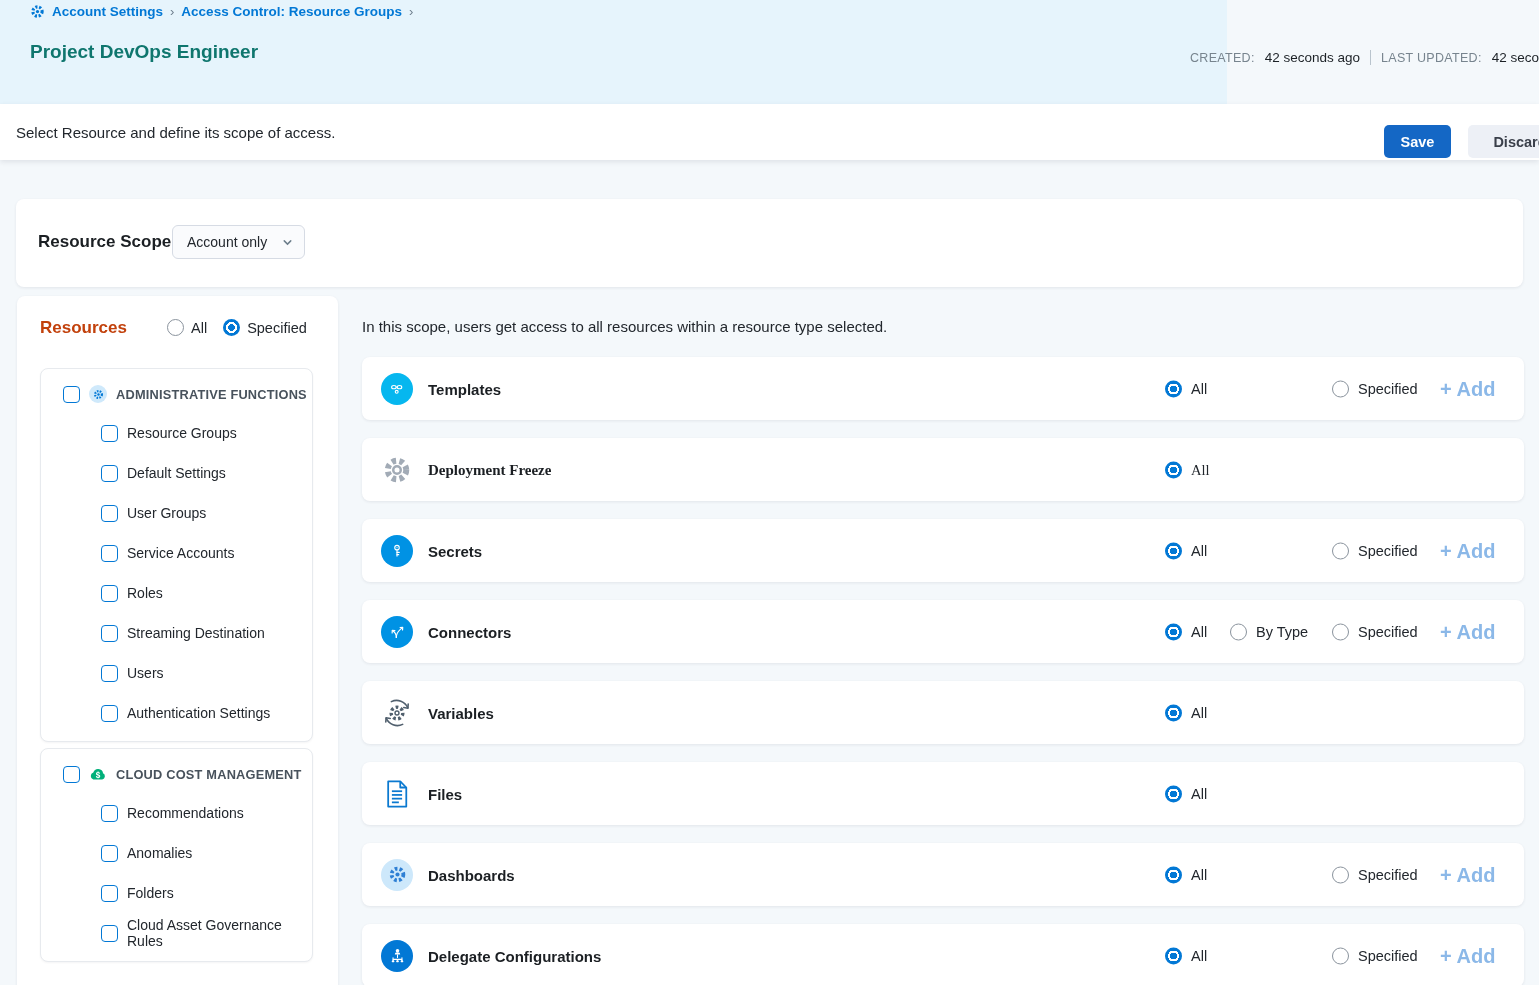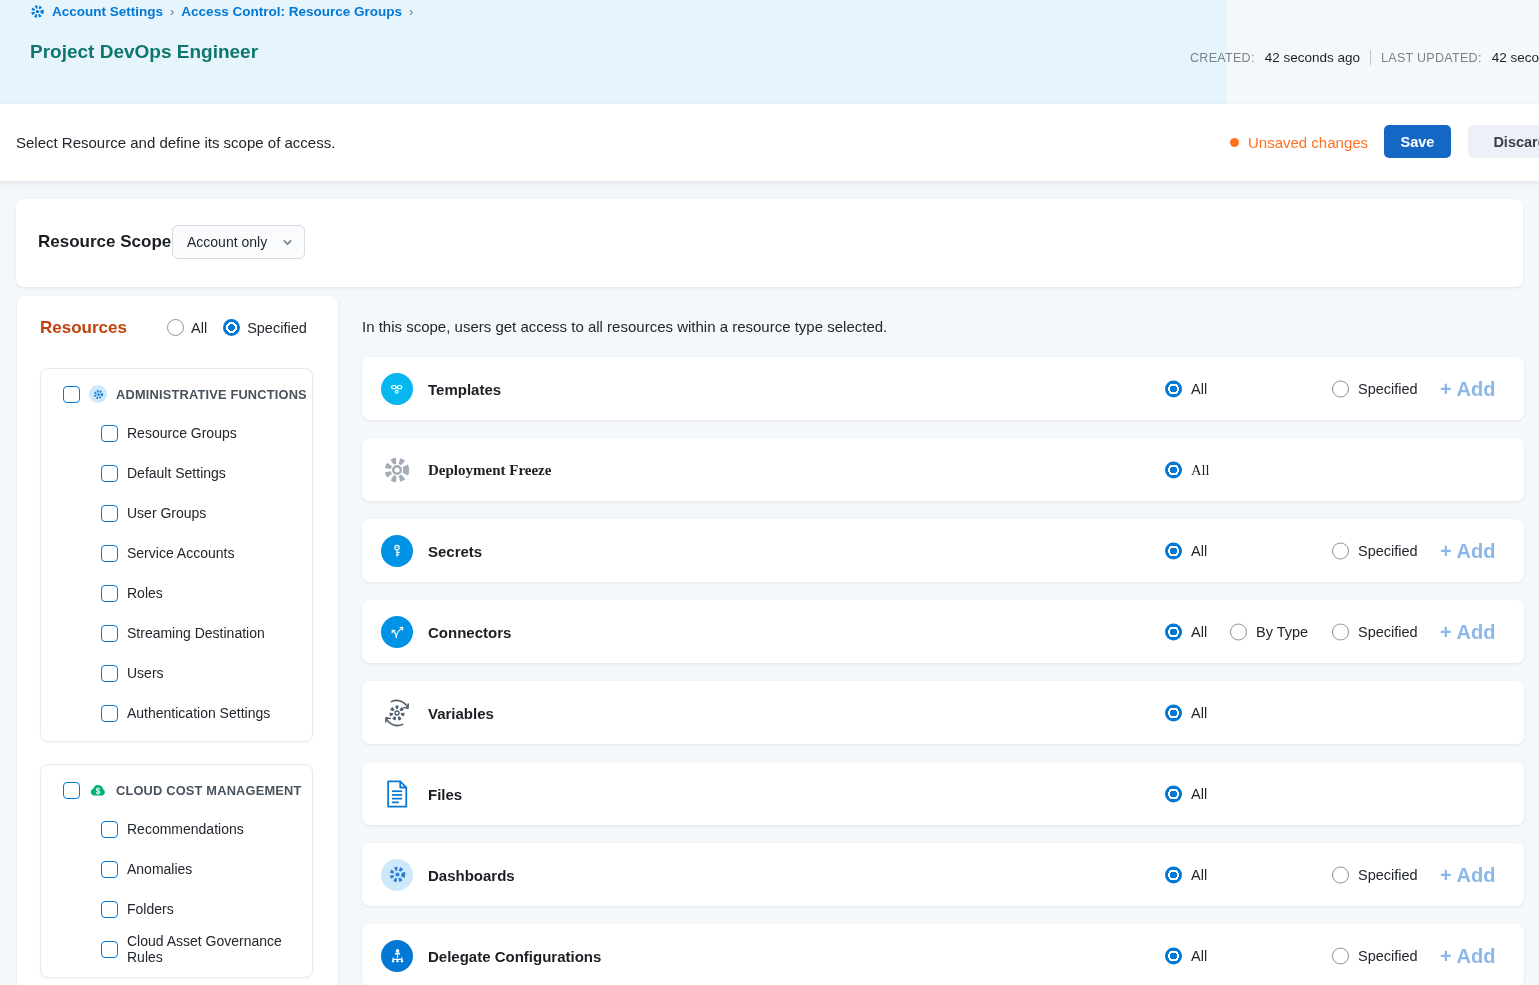--- a/index.html
+++ b/index.html
@@ -12,21 +12,21 @@
   .crumb-gear{width:15px;height:15px;display:inline-flex;}
   .crumb-link{color:#0278d5;cursor:pointer;}
   .crumb-sep{color:#6d7e8c;font-weight:400;font-size:13px;}
   .page-title{position:absolute;left:30px;top:41px;font-size:19px;font-weight:600;color:#0f766e;}
   .meta{position:absolute;left:1190px;top:50px;display:flex;align-items:center;gap:10px;white-space:nowrap;}
   .meta-label{font-size:12.5px;color:#77848e;letter-spacing:.3px;}
   .meta-value{font-size:13.5px;color:#1c2126;}
   .meta-divider{width:1px;height:15px;background:#b9c4cd;}
 
   
-  .toolbar{position:absolute;left:0;top:104px;width:1539px;height:77px;background:#fff;box-shadow:0 2px 5px rgba(40,41,61,.10);z-index:5;}
+  .toolbar{position:absolute;left:0;top:104px;width:1539px;height:56px;background:#fff;box-shadow:0 2px 5px rgba(40,41,61,.10);z-index:5;}
   .toolbar-desc{position:absolute;left:16px;top:0;height:100%;display:flex;align-items:center;font-size:15px;color:#22272d;}
   .unsaved{position:absolute;left:1230px;top:0;height:100%;display:flex;align-items:center;gap:9px;color:#ff7020;font-size:15px;}
   .unsaved-dot{width:9px;height:9px;border-radius:50%;background:#ff7020;}
   .btn{position:absolute;top:21px;height:33px;border:none;border-radius:5px;font-family:inherit;font-size:14.5px;font-weight:700;cursor:pointer;display:flex;align-items:center;justify-content:center;}
   .btn-save{left:1384px;width:67px;background:#1467c5;color:#fff;}
   .btn-discard{left:1468px;width:104px;background:#edf0f6;color:#3a3f4a;}
 
   
   .page{position:absolute;left:0;top:181px;width:1304px;height:804px;background:#f4f8fb;}
   .card{background:#fff;border-radius:8px;box-shadow:0 1px 3px rgba(40,41,61,.09);}
@@ -35,21 +35,21 @@
   .scope-label{position:absolute;left:22px;top:33px;font-size:17px;font-weight:700;color:#1b1f23;}
   .scope-dd{position:absolute;left:156px;top:26px;width:133px;height:34px;background:#fafbfd;border:1px solid #d6dbe4;border-radius:6px;display:flex;align-items:center;justify-content:space-between;padding:0 10px 0 14px;font-size:14px;color:#22272d;cursor:pointer;}
 
   
   .sidebar-card{position:absolute;left:17px;top:115px;width:321px;height:700px;border-bottom-left-radius:0;border-bottom-right-radius:0;}
   .sb-title{position:absolute;left:23px;top:22px;font-size:17px;font-weight:700;color:#c2410c;}
   .sb-radios{position:absolute;left:150px;top:23px;display:flex;gap:16px;}
   .radio-opt{display:flex;align-items:center;gap:7px;font-size:14.5px;cursor:pointer;color:#22272d;}
   .radio{width:17px;height:17px;border-radius:50%;border:1.5px solid #8a939d;background:#fff;flex:none;}
   .radio.checked{border:none;background:radial-gradient(circle,#0278d5 0 3.4px,#fff 3.5px 5.4px,#0278d5 5.5px 100%);}
-  .sb-groups{position:absolute;left:23px;top:72px;width:273px;display:flex;flex-direction:column;gap:22px;}
+  .sb-groups{position:absolute;left:23px;top:72px;width:273px;display:flex;flex-direction:column;gap:6px;}
   .inner-card{background:#fff;border:1px solid #e7eaee;border-radius:8px;box-shadow:0 1px 2px rgba(40,41,61,.05);padding-bottom:8px;}
   .group-header{display:flex;align-items:center;gap:9px;height:44px;padding-left:22px;padding-top:6px;}
   .group-icon{width:18px;height:18px;flex:none;display:flex;align-items:center;justify-content:center;border-radius:50%;}
   .group-icon.adminbg{background:#cfe9fb;}
   .group-label{font-size:12.8px;font-weight:600;color:#48525c;letter-spacing:.2px;}
   .group-item{min-height:40px;display:flex;align-items:center;gap:9px;padding:2px 10px 2px 60px;cursor:pointer;}
   .checkbox{width:17px;height:17px;border:1.8px solid #0278d5;border-radius:4px;background:#fff;flex:none;cursor:pointer;}
   .item-label{font-size:14px;color:#22272d;line-height:1.15;}
 
   
@@ -86,24 +86,20 @@
     <span class="meta-label">CREATED:</span>
     <span class="meta-value">42 seconds ago</span>
     <span class="meta-divider"></span>
     <span class="meta-label">LAST UPDATED:</span>
     <span class="meta-value">42 seconds ago</span>
   </div>
 </div>
 
 <div class="toolbar">
   <div class="toolbar-desc">Select Resource and define its scope of access.</div>
-  <div class="unsaved">
-    <span class="unsaved-dot"></span>
-    <span>Unsaved changes</span>
-  </div>
   <button class="btn btn-save">Save</button>
   <button class="btn btn-discard">Discard</button>
 </div>
 
 <div class="page">
 
   <div class="card scope-card">
     <div class="scope-label">Resource Scope</div>
     <div class="scope-dd">
       <span>Account only</span>

